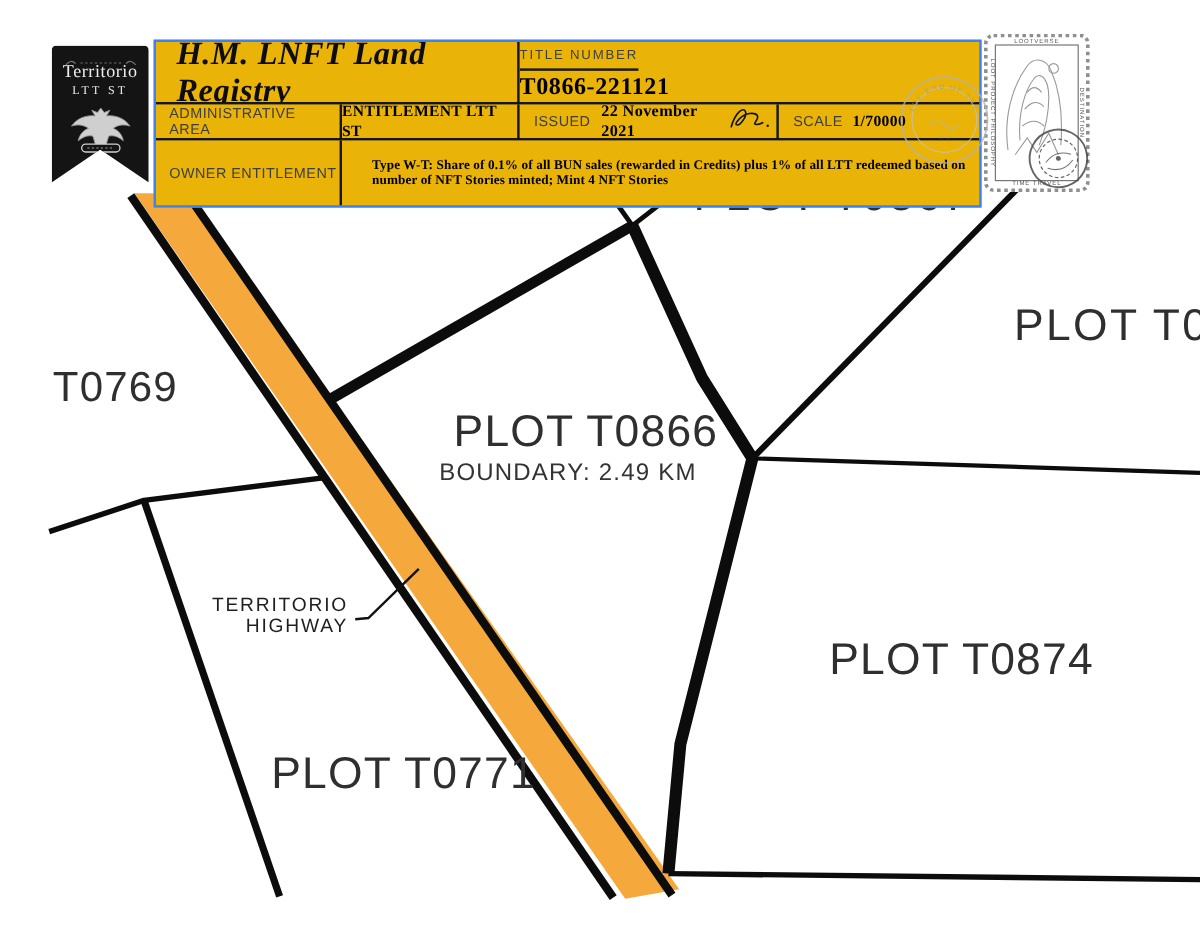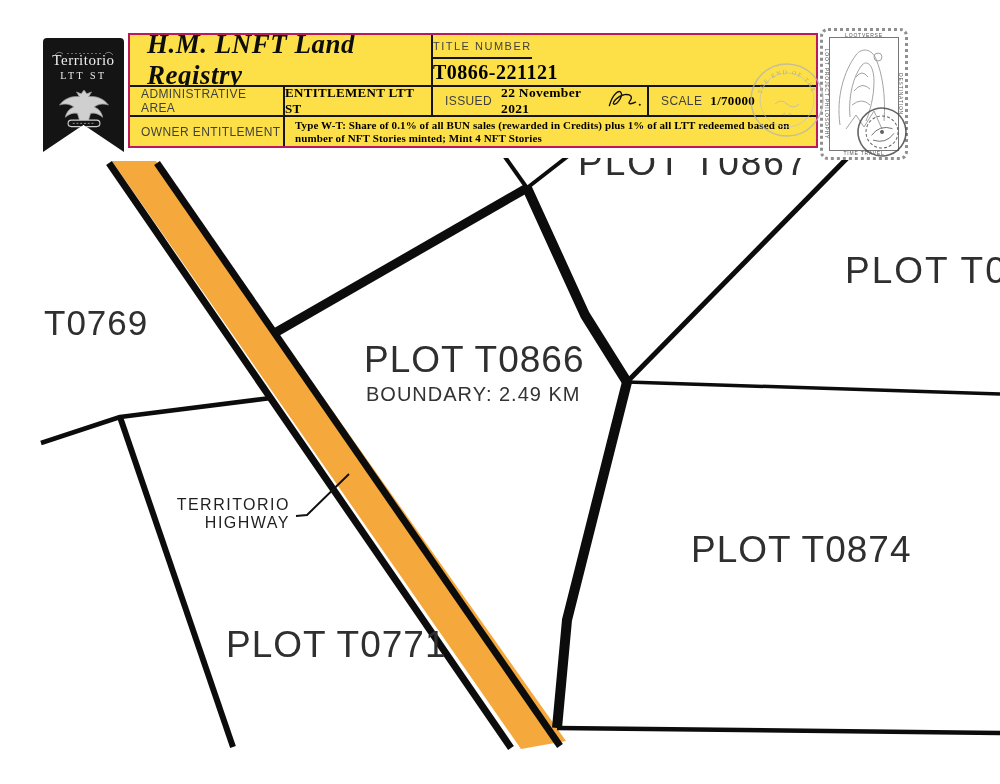--- a/index.html
+++ b/index.html
@@ -5,46 +5,46 @@
   html,body{margin:0;padding:0;background:#ffffff;}
   body{width:1000px;height:784px;overflow:hidden;font-family:"Liberation Sans",sans-serif;}
   .canvas{position:relative;width:1000px;height:784px;background:#fff;overflow:hidden;}
 
   
   .map-svg{position:absolute;left:0;top:0;z-index:1;}
   .map-label{position:absolute;z-index:2;font-family:"Liberation Sans",sans-serif;color:#2f2f2f;white-space:nowrap;line-height:1;}
   #lbl-t0867{left:578px;top:144px;font-size:37px;letter-spacing:2px;}
   #lbl-right{left:845px;top:252px;font-size:37px;letter-spacing:2px;}
   #lbl-t0769{left:44px;top:291px;font-size:35px;letter-spacing:1px;margin-top:14px;}
-  #lbl-t0866{left:364px;top:341px;font-size:37px;letter-spacing:1px;}
+  #lbl-t0866{left:378px;top:341px;font-size:37px;letter-spacing:1px;}
   #lbl-boundary{left:366px;top:384px;font-size:20px;letter-spacing:1px;color:#333;}
   #lbl-t0874{left:691px;top:531px;font-size:37px;letter-spacing:1px;}
   #lbl-t0771{left:226px;top:626px;font-size:37px;letter-spacing:1px;}
   #lbl-highway{left:160px;top:496px;width:130px;text-align:right;font-size:16px;line-height:17.5px;letter-spacing:1.5px;color:#1f1f1f;}
 
   
   .header-backdrop{position:absolute;left:36px;top:20px;width:876px;height:138px;background:#fff;z-index:5;}
 
   
   .banner{position:absolute;left:43px;top:38px;width:81px;height:114px;background:#141414;z-index:10;
           clip-path:polygon(0 0,100% 0,100% 100%,50% 76%,0 100%);border-radius:4px 4px 0 0;
           color:#e9e9e9;text-align:center;}
   .banner-orn{margin:5px auto 2px auto;width:62px;height:7px;opacity:.75;}
   .banner-t1{font-family:"Liberation Serif",serif;font-size:15px;letter-spacing:.5px;color:#ededed;}
   .banner-t2{font-family:"Liberation Serif",serif;font-size:10px;letter-spacing:2.5px;color:#ededed;margin-top:1px;}
   .banner-eagle{margin-top:2px;}
 
   
-  .header-table{position:absolute;left:128px;top:33px;width:690px;height:115px;background:#fde047;
-                border:2px solid #be185d;box-sizing:border-box;z-index:11;
+  .header-table{position:absolute;left:128px;top:33px;width:690px;height:140px;background:#eab308;
+                border:2px solid #3b82f6;box-sizing:border-box;z-index:11;
                 display:grid;grid-template-rows:52px 30px 1fr;}
   .ht-row{display:grid;box-sizing:border-box;}
   .ht-row1{grid-template-columns:303px 1fr;border-bottom:2px solid #151515;}
   .ht-row2{grid-template-columns:155px 148px 216px 1fr;border-bottom:2px solid #151515;}
-  .ht-row3{grid-template-columns:155px 1fr;}
+  .ht-row3{grid-template-columns:155px 1fr;gap:15px;}
   .ht-cell{box-sizing:border-box;display:flex;align-items:center;overflow:hidden;}
   .ht-bres{border-right:2px solid #151515;}
   .ht-title{padding-left:17px;font-family:"Liberation Serif",serif;font-style:italic;font-weight:bold;
             font-size:27px;color:#0d0d0d;letter-spacing:.5px;}
   .ht-tnwrap{display:flex;flex-direction:column;align-items:stretch;}
   .ht-tnlabel{height:22px;border-bottom:2px solid #151515;display:flex;align-items:center;justify-content:center;
               font-size:11px;letter-spacing:1.5px;color:#3f3f3f;}
   .ht-tnvalue{flex:1;display:flex;align-items:center;justify-content:center;
               font-family:"Liberation Serif",serif;font-weight:bold;font-size:20px;color:#000;letter-spacing:.5px;}
   .ht-label{font-size:12px;color:#3f3f3f;letter-spacing:.4px;padding-left:11px;}

